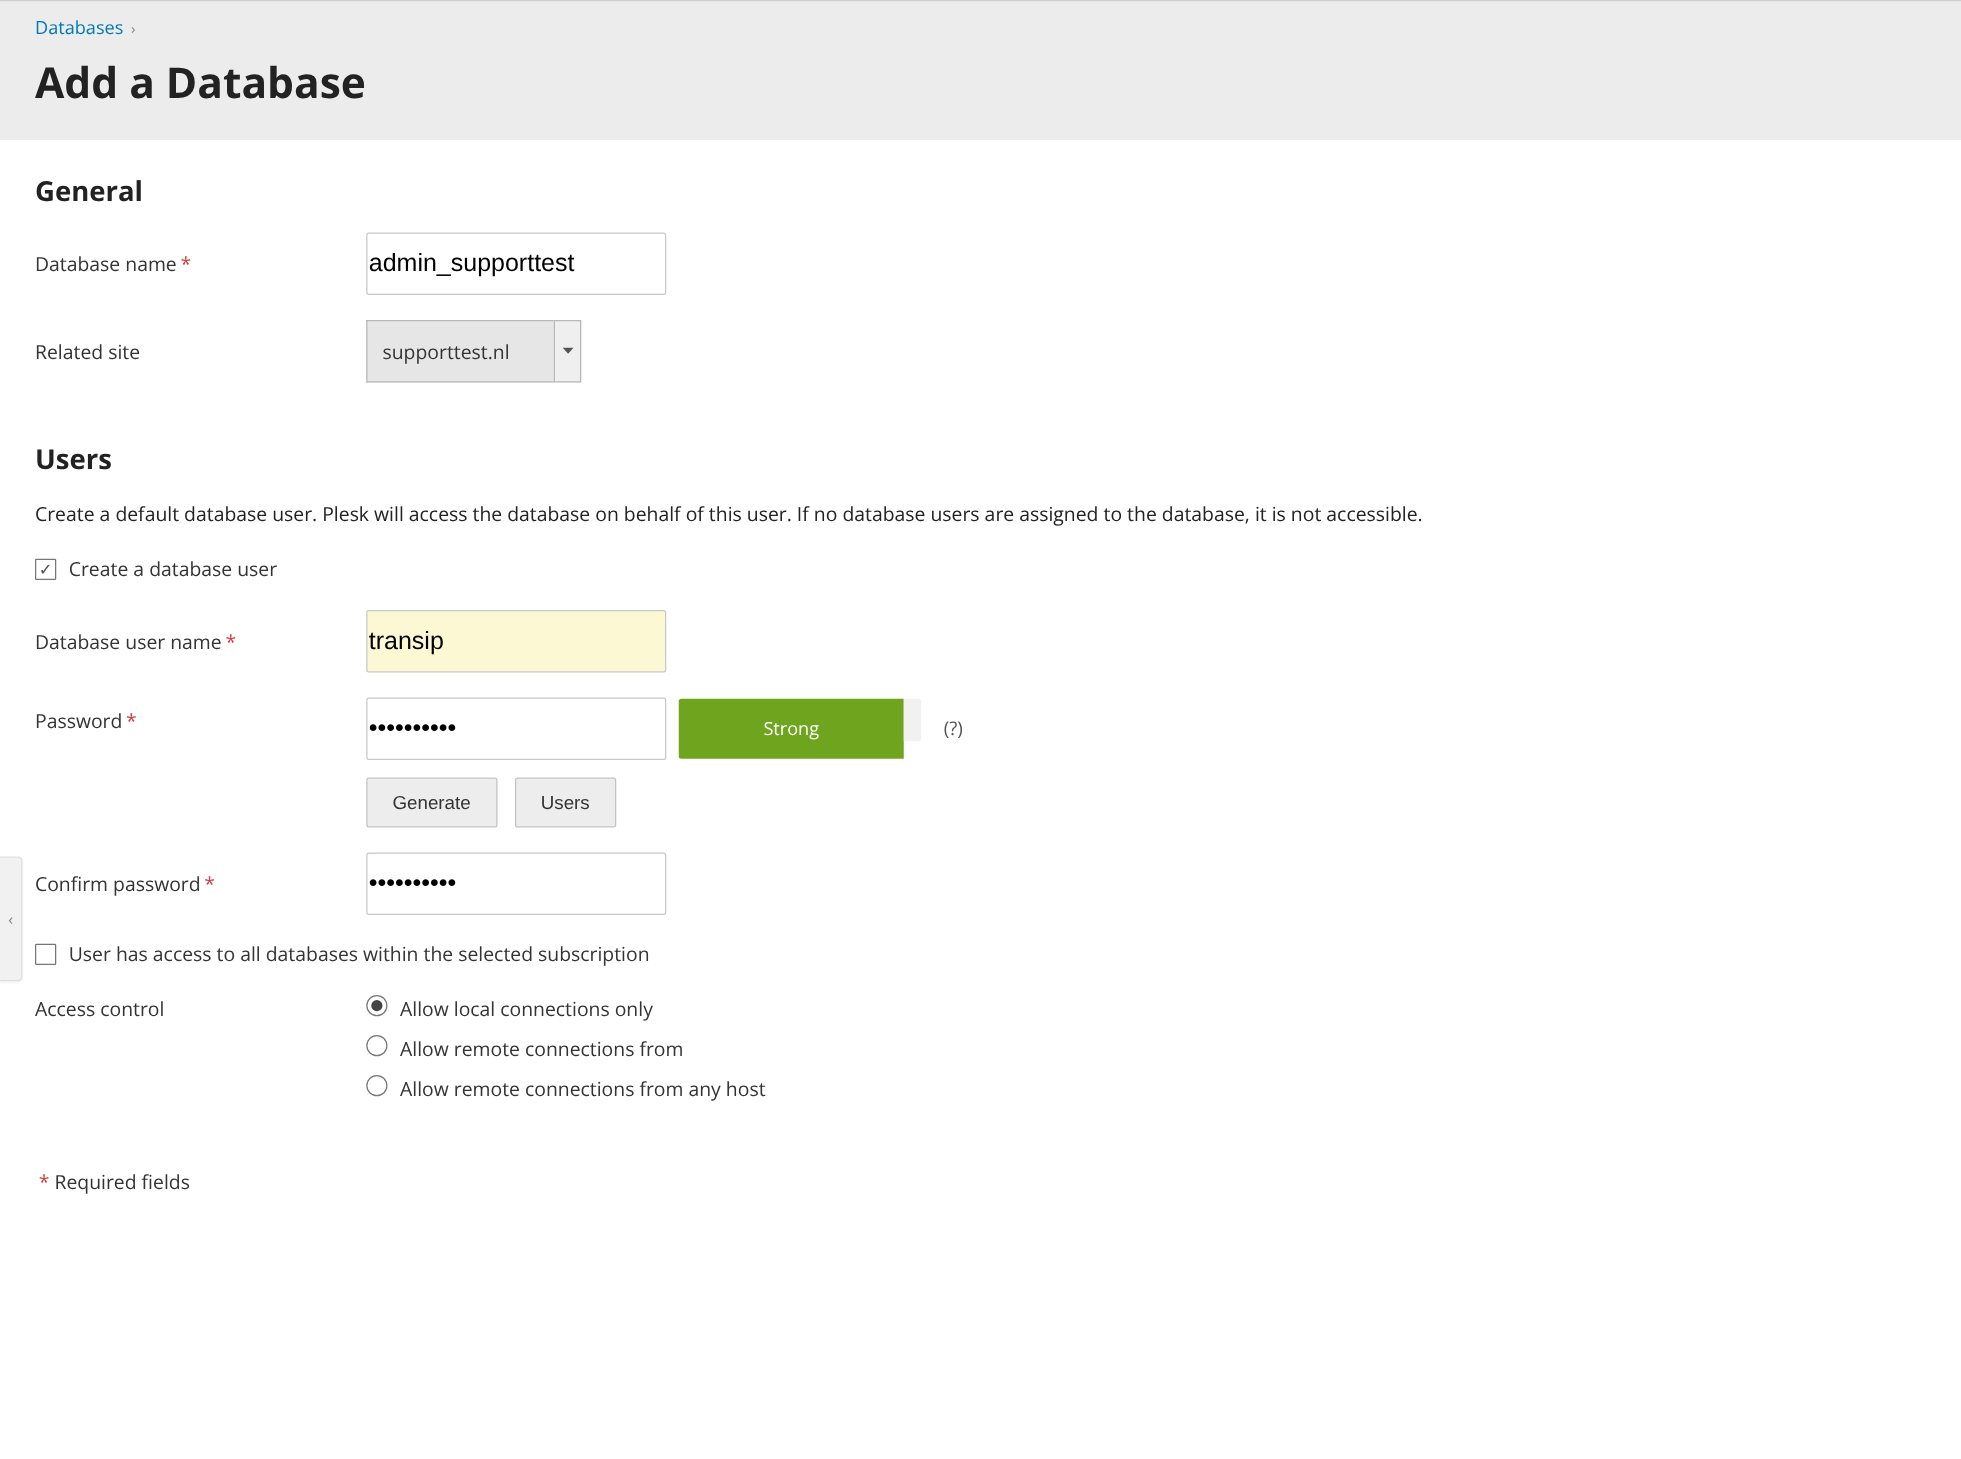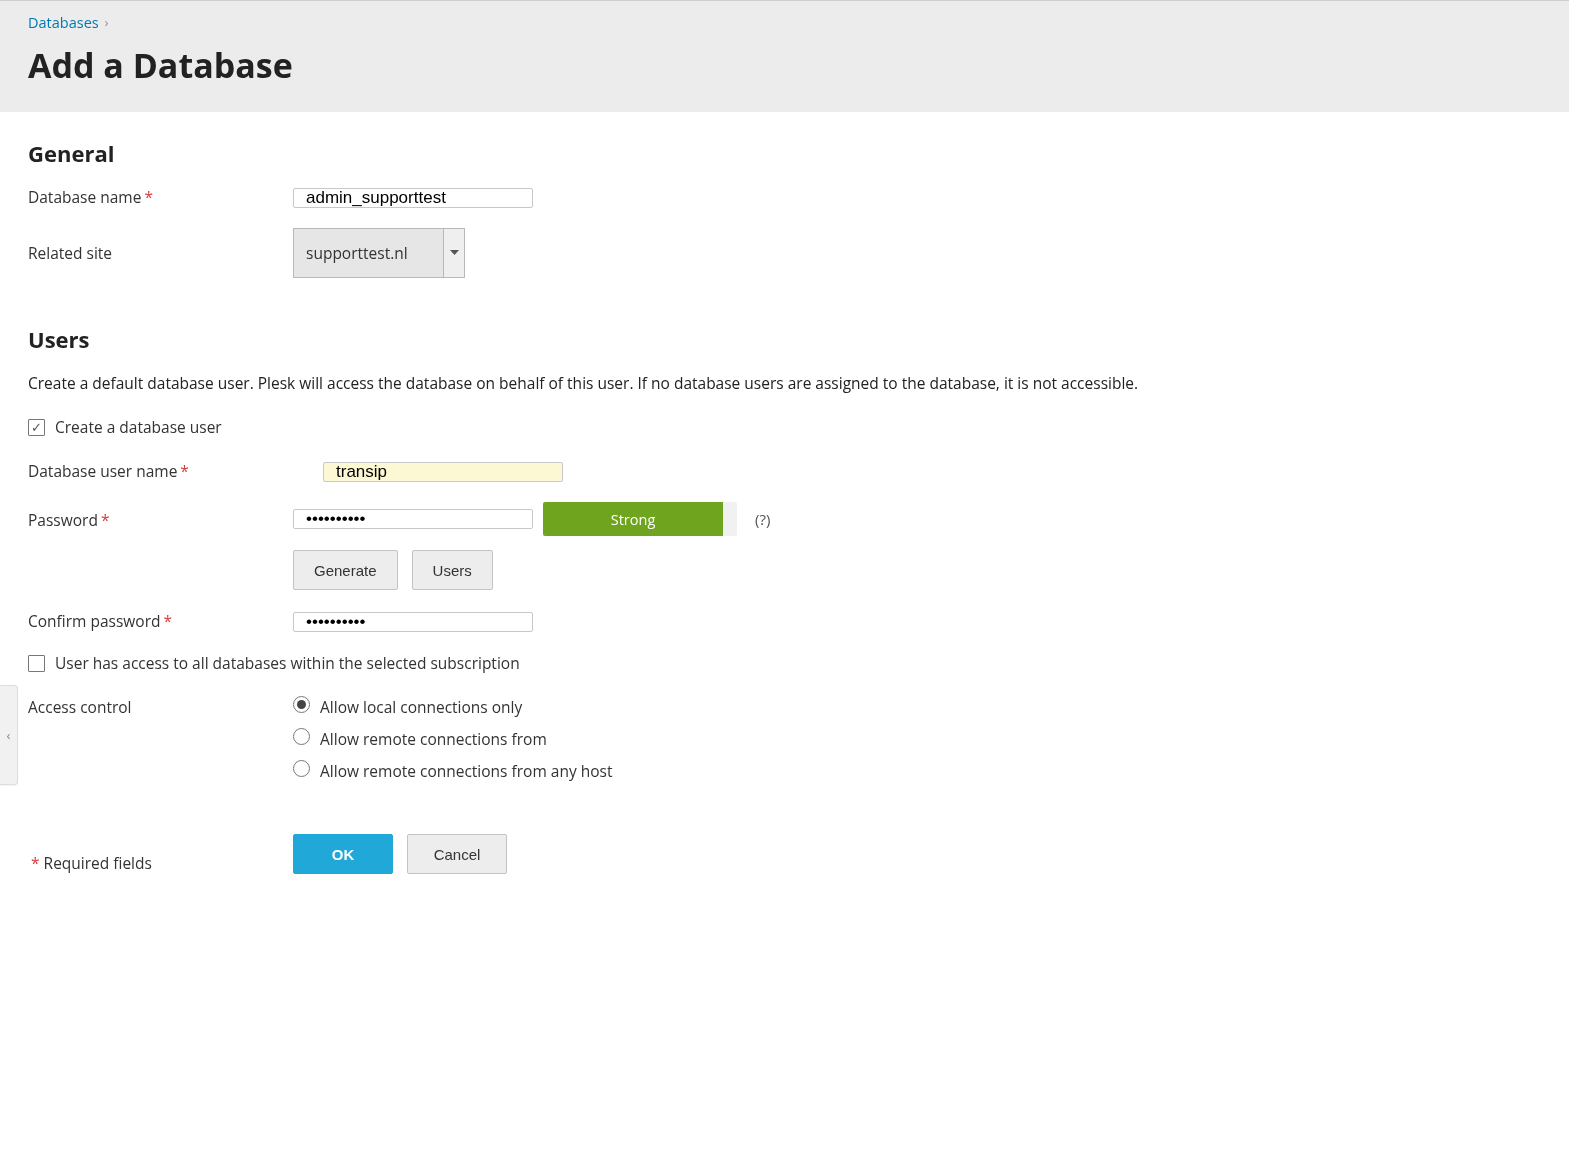--- a/index.html
+++ b/index.html
@@ -50,29 +50,29 @@
   }
   .form-row.top { align-items: flex-start; }
   .form-label {
     width: 265px;
     flex: 0 0 265px;
     color: #333;
   }
   .req { color: #d93b3b; margin-left: 3px; }
   .form-control-area { flex: 1; }
   input[type="text"], input[type="password"] {
-    height: 20px;
+    height: 50px;
     width: 240px;
-    padding: 5px 12px;
-    font-size: 17px;
+    padding: 5px 1px;
+    font-size: 20px;
     border: 1px solid #c8c8c8;
     border-radius: 2px;
     background: #fff;
   }
-  input.highlight { background: #fcf8d4; margin-left: 30px; }
+  input.highlight { background: #fcf8d4; }
   .static-text { color: #222; }
   .select-wrap {
     display: inline-flex;
     align-items: stretch;
   }
   .select-value {
     height: 50px;
     background: #e6e6e6;
     border: 1px solid #b8b8b8;
     border-right: none;
@@ -115,21 +115,21 @@
     color: #555;
     line-height: 1;
   }
   .strength-bar {
     display: inline-flex;
     align-items: stretch;
     margin-left: 10px;
     vertical-align: middle;
   }
   .strength-fill {
-    width: 180px; height: 34px;
+    width: 180px; height: 48px;
     background: #6fa51e;
     color: #fff;
     display: flex; align-items: center; justify-content: center;
     font-size: 14.5px;
     border-radius: 2px 0 0 2px;
   }
   .strength-track {
     width: 14px; height: 34px;
     background: #f1f1f1;
     border-radius: 0 2px 2px 0;
@@ -315,19 +315,15 @@
           <span>Allow remote connections from any host</span>
         </div>
       </div>
     </div>
   </div>
 
   <div class="footer-row">
     <div class="footer-label">
       <span class="req">*</span><span> Required fields</span>
     </div>
-    <div>
-      <button class="btn primary">OK</button>
-      <button class="btn secondary">Cancel</button>
-    </div>
   </div>
 
 </div>
 
 </body></html>

